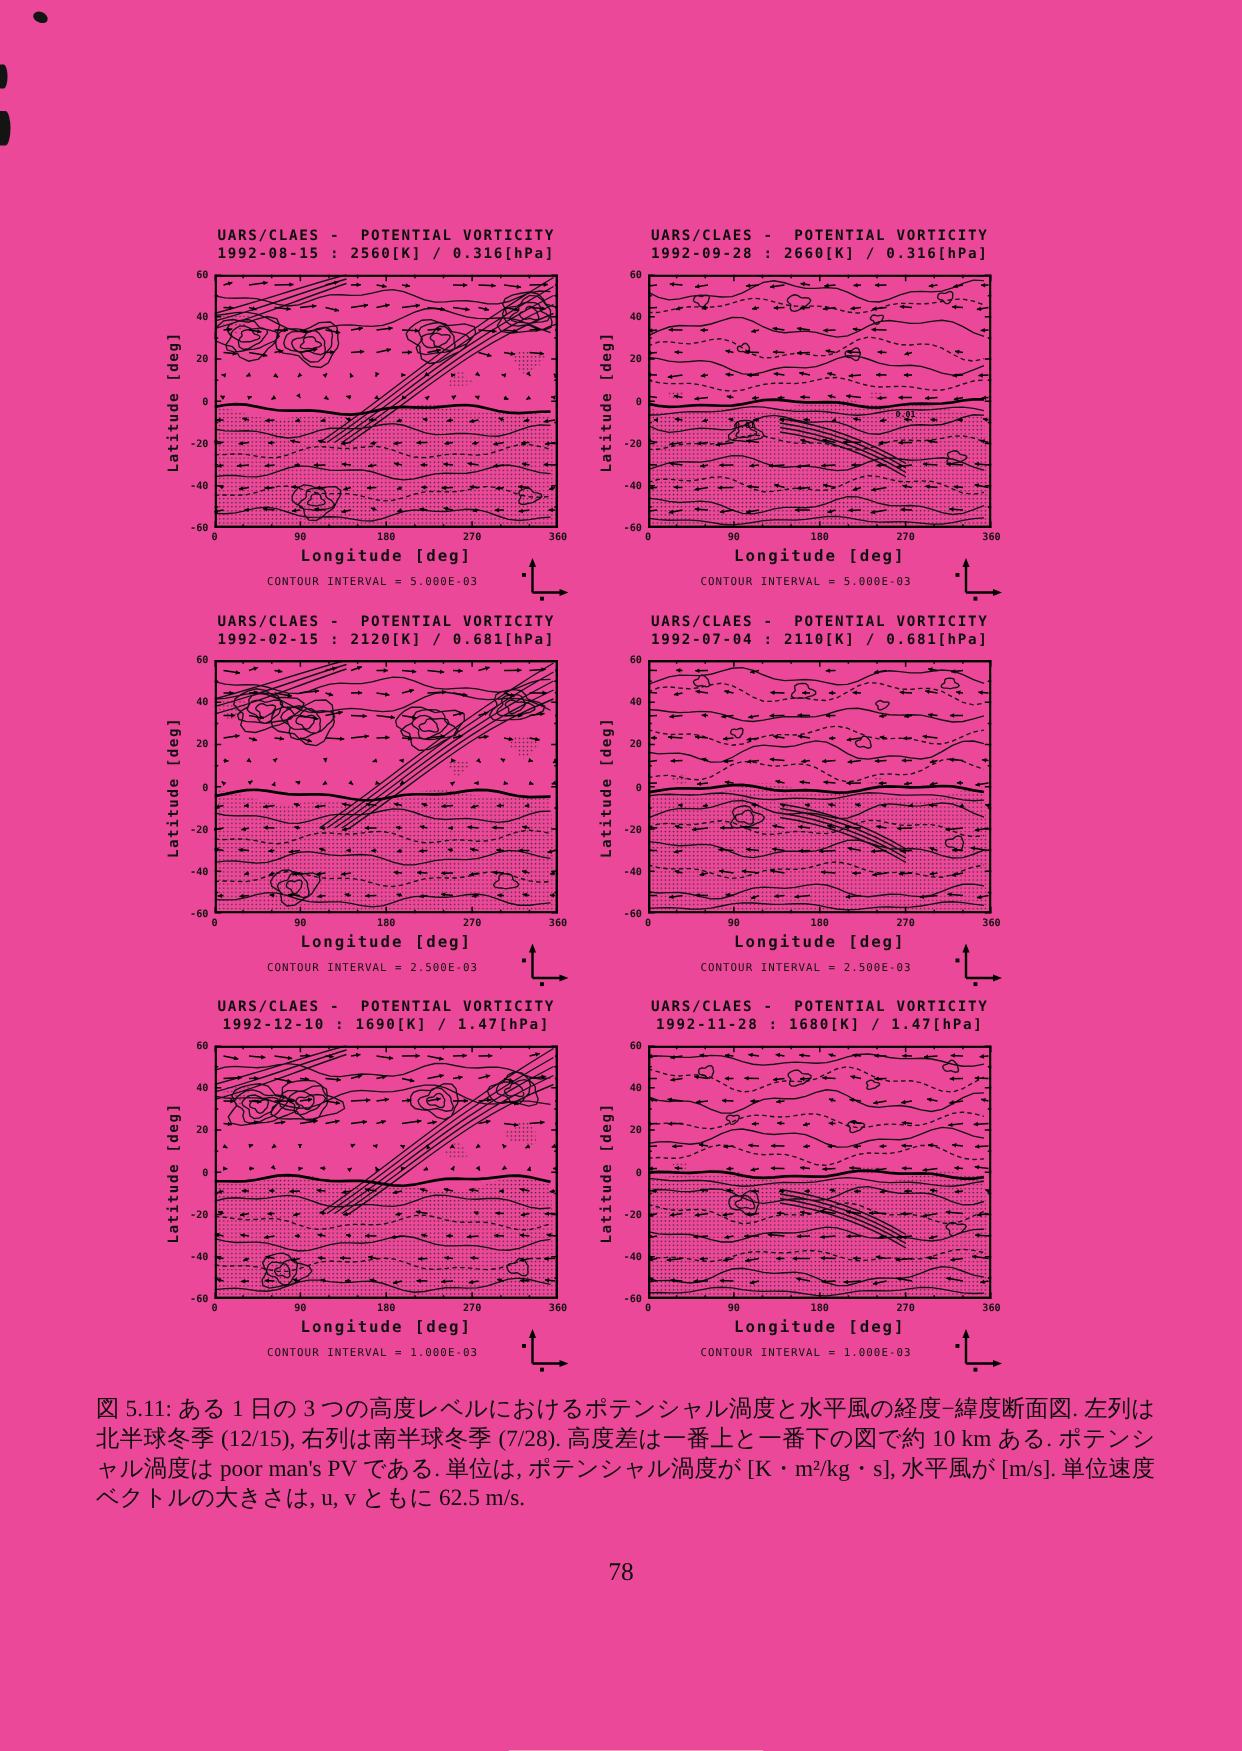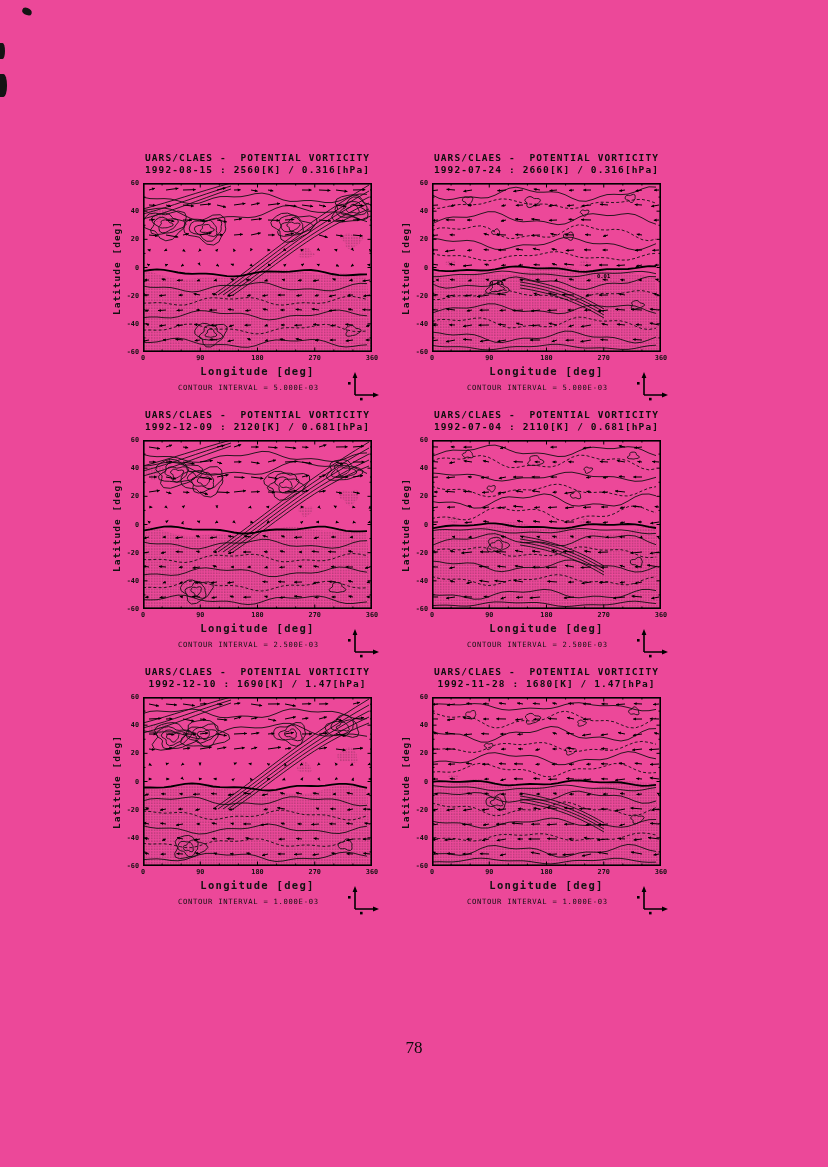--- a/index.html
+++ b/index.html
@@ -90,21 +90,21 @@
     <svg class="vk" viewBox="0 0 40 36">
         <path d="M10,28L10,8M10,28L31,28" fill="none" stroke="#000" stroke-width="1.6"></path>
         <path d="M10,5L7.6,11L12.4,11Z M34,28L28,25.6L28,30.4Z" fill="#000"></path>
         <rect x="3" y="15" width="2.6" height="2.6" fill="#000"></rect>
         <rect x="15" y="30.8" width="2.6" height="2.6" fill="#000"></rect>
       </svg>
   </figure>
 
   <figure class="panel c2 r1">
     <div class="t1">UARS/CLAES -  POTENTIAL VORTICITY</div>
-    <div class="t2">1992-07-24 : 2660[K] / 0.316[hPa]</div>
+    <div class="t2">1992-09-28 : 2660[K] / 0.316[hPa]</div>
     <span class="ylab">Latitude [deg]</span>
     <div class="ytl">
         <span class="tick" style="top: 0%;">60</span>
         <span class="tick" style="top: 16.6667%;">40</span>
         <span class="tick" style="top: 33.3333%;">20</span>
         <span class="tick" style="top: 50%;">0</span>
         <span class="tick" style="top: 66.6667%;">-20</span>
         <span class="tick" style="top: 83.3333%;">-40</span>
         <span class="tick" style="top: 100%;">-60</span>
       </div>
@@ -139,21 +139,21 @@
     <svg class="vk" viewBox="0 0 40 36">
         <path d="M10,28L10,8M10,28L31,28" fill="none" stroke="#000" stroke-width="1.6"></path>
         <path d="M10,5L7.6,11L12.4,11Z M34,28L28,25.6L28,30.4Z" fill="#000"></path>
         <rect x="3" y="15" width="2.6" height="2.6" fill="#000"></rect>
         <rect x="15" y="30.8" width="2.6" height="2.6" fill="#000"></rect>
       </svg>
   </figure>
 
   <figure class="panel c1 r2">
     <div class="t1">UARS/CLAES -  POTENTIAL VORTICITY</div>
-    <div class="t2">1992-12-09 : 2120[K] / 0.681[hPa]</div>
+    <div class="t2">1992-02-15 : 2120[K] / 0.681[hPa]</div>
     <span class="ylab">Latitude [deg]</span>
     <div class="ytl">
         <span class="tick" style="top: 0%;">60</span>
         <span class="tick" style="top: 16.6667%;">40</span>
         <span class="tick" style="top: 33.3333%;">20</span>
         <span class="tick" style="top: 50%;">0</span>
         <span class="tick" style="top: 66.6667%;">-20</span>
         <span class="tick" style="top: 83.3333%;">-40</span>
         <span class="tick" style="top: 100%;">-60</span>
       </div>
@@ -327,14 +327,15 @@
     <div class="xlab">Longitude [deg]</div>
     <div class="ci">CONTOUR INTERVAL = 1.000E-03</div>
     <svg class="vk" viewBox="0 0 40 36">
         <path d="M10,28L10,8M10,28L31,28" fill="none" stroke="#000" stroke-width="1.6"></path>
         <path d="M10,5L7.6,11L12.4,11Z M34,28L28,25.6L28,30.4Z" fill="#000"></path>
         <rect x="3" y="15" width="2.6" height="2.6" fill="#000"></rect>
         <rect x="15" y="30.8" width="2.6" height="2.6" fill="#000"></rect>
       </svg>
   </figure>
 
+  <p class="caption">図 5.11: ある 1 日の 3 つの高度レベルにおけるポテンシャル渦度と水平風の経度−緯度断面図. 左列は北半球冬季 (12/15), 右列は南半球冬季 (7/28). 高度差は一番上と一番下の図で約 10 km ある. ポテンシャル渦度は poor man's PV である. 単位は, ポテンシャル渦度が [K・m²/kg・s], 水平風が [m/s]. 単位速度ベクトルの大きさは, u, v ともに 62.5 m/s.</p>
   <div class="pageno">78</div>
 </div>
 
 </body></html>

